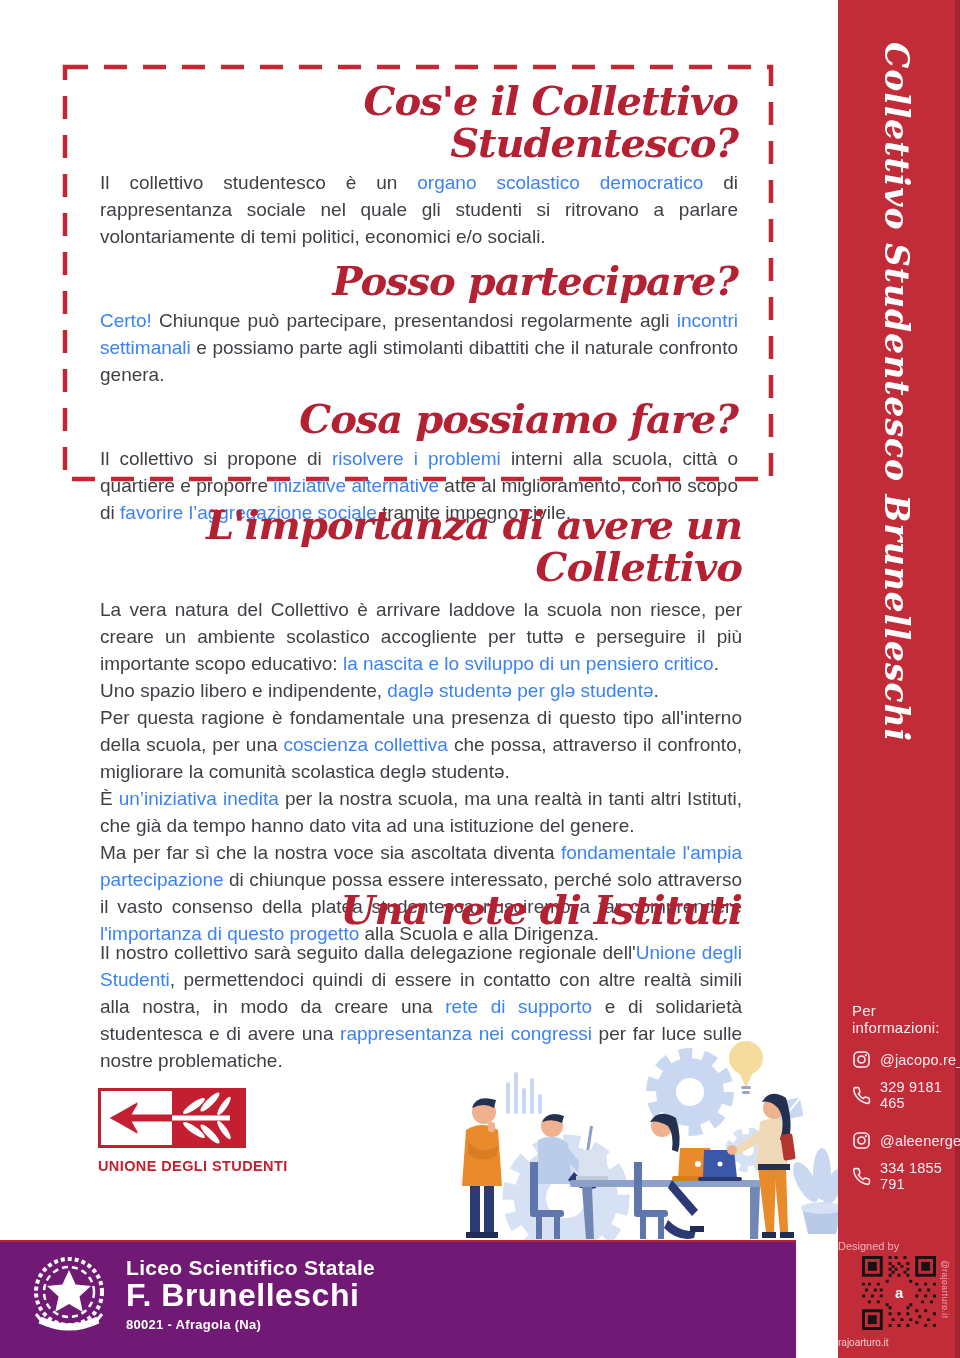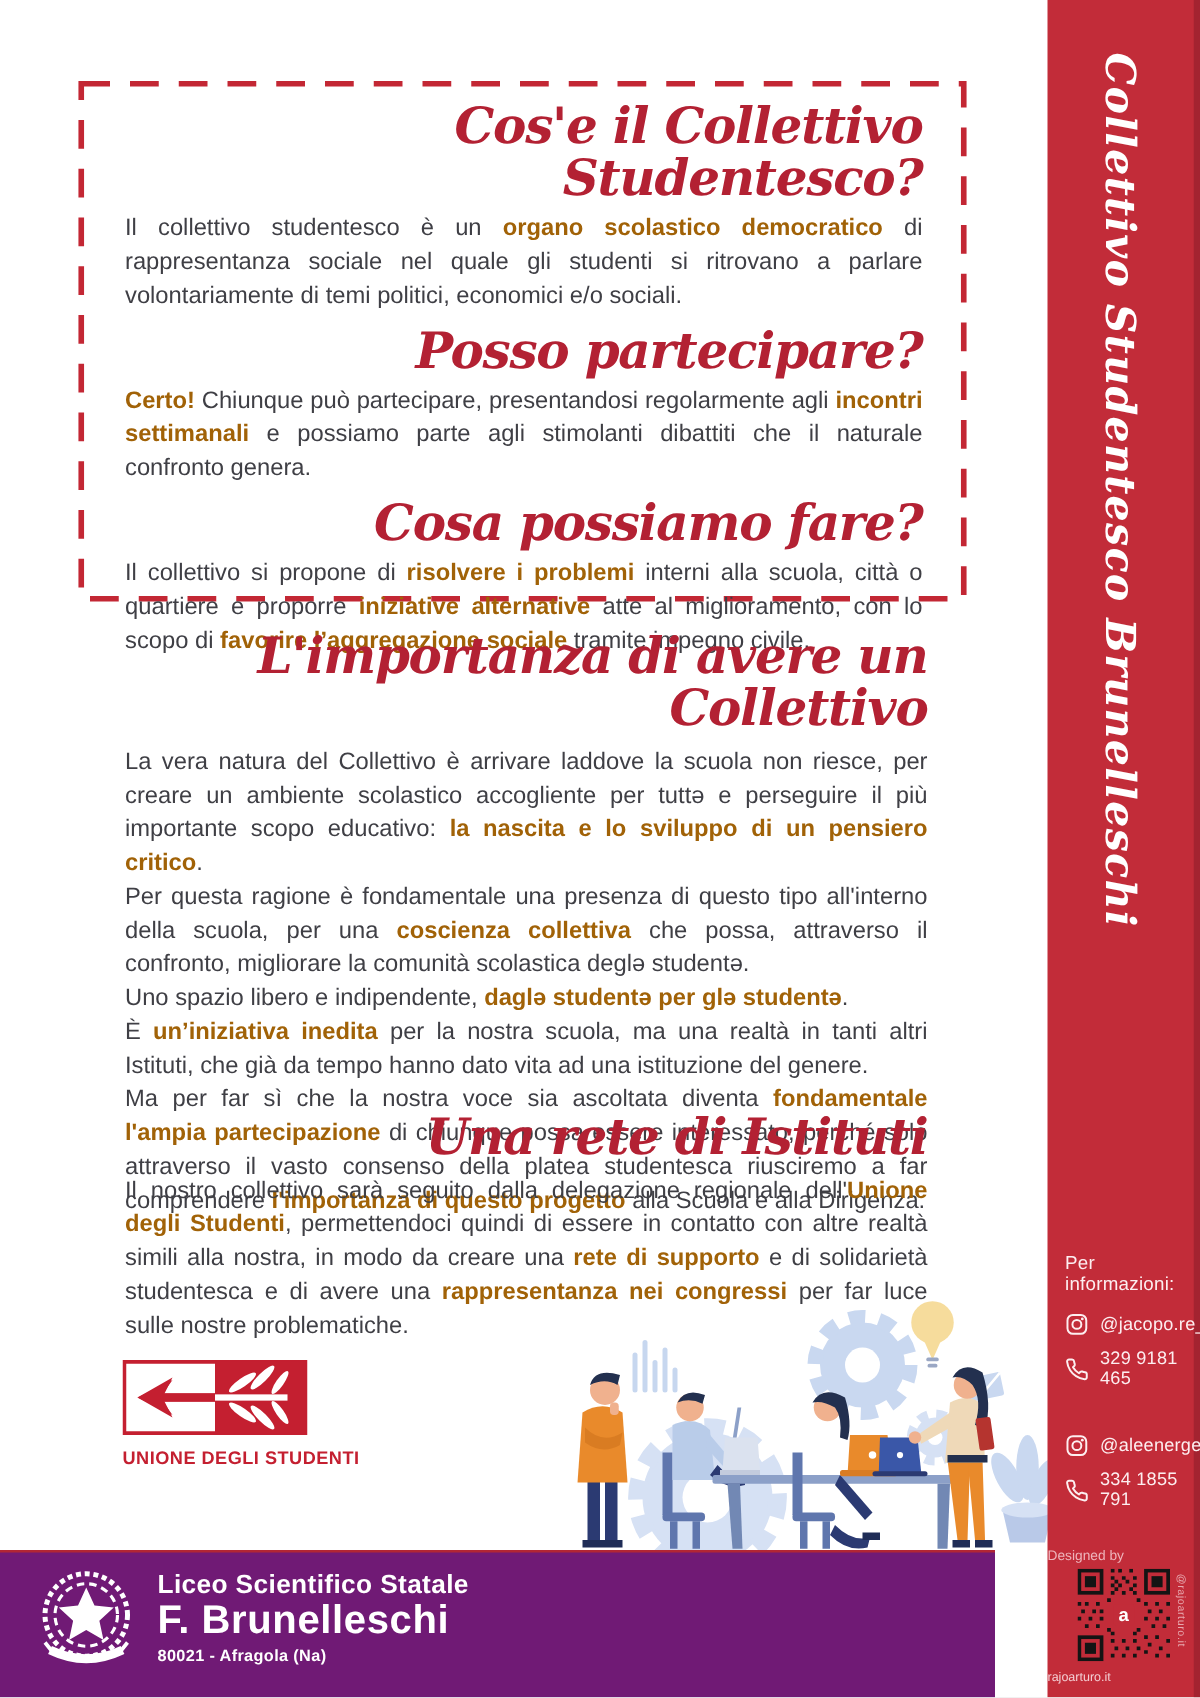--- a/index.html
+++ b/index.html
@@ -17,21 +17,21 @@
   }
   .sidebar-title {
     position:absolute; top:42px; left:50%; transform:translateX(-50%);
     writing-mode:vertical-rl;
     font-family:"DejaVu Serif", serif; font-style:italic; font-weight:700;
     font-size:33px; color:#ffffff; letter-spacing:1px; white-space:nowrap;
   }
   .contact { position:absolute; top:1002px; left:14px; right:8px; color:#ffffff; }
   .contact-heading { font-size:15px; letter-spacing:.2px; margin-bottom:14px; color:#fdeef0; }
   .contact-row { display:flex; align-items:center; gap:9px; margin-bottom:10px; }
-  .contact-row.gap-top { margin-top:36px; }
+  .contact-row.gap-top { margin-top:20px; }
   .contact-row svg { flex:0 0 auto; }
   .contact-text { font-size:14.5px; color:#fdeef0; letter-spacing:.2px; }
   .designed { position:absolute; bottom:10px; left:0; width:122px; text-align:left; color:#efb9c0; }
   .designed-label { font-size:11px; margin-bottom:4px; color:#eeb4bb; }
   .qr-wrap { position:relative; width:74px; margin:0 auto; }
   .qr-side {
     position:absolute; right:-14px; top:4px; writing-mode:vertical-rl;
     font-size:8.5px; color:#e7a7ae; letter-spacing:.5px;
   }
   .qr-caption { font-size:10px; margin-top:3px; color:#f3cdd2; }
@@ -47,21 +47,21 @@
   .footer-line2 { font-size:32px; font-weight:700; letter-spacing:.5px; margin-top:-3px; }
   .footer-line3 { font-size:13px; font-weight:700; margin-top:3px; letter-spacing:.3px; }
   
   .script-h {
     font-family:"DejaVu Serif", serif; font-style:italic; font-weight:700;
     color:#b32133; font-size:40px; line-height:1.05; letter-spacing:-1px;text-align:right;
   }
   .body-text {
     color:#3f3f45; font-size:19px; line-height:27px; text-align:justify;
   }
-  .body-text b, .rich b { font-weight:700; color:#a16207; }
+  .body-text b, .rich b { font-weight:400; color:#3b82f6; }
   .faq-box { position:absolute; left:62px; top:64px; width:712px; height:418px; }
   .faq-border { position:absolute; left:0; top:0; }
   .faq-content { position:absolute; left:38px; right:36px; top:16px; }
   .faq-section + .faq-section { margin-top:10px; }
   .faq-section .script-h { margin-bottom:5px; }
   .section { position:absolute; left:100px; width:642px; }
   .section .script-h { margin-bottom:8px; }
   .section-importance { top:504px; }
   .section-network { top:889px; }
   .rich { margin:0; }
@@ -95,22 +95,22 @@
       <div class="faq-section">
         <h2 class="script-h">Cosa possiamo fare?</h2>
         <p class="body-text rich"><span>Il collettivo si propone di </span><b>risolvere i problemi</b><span> interni alla scuola, città o quartiere e proporre </span><b>iniziative alternative</b><span> atte al miglioramento, con lo scopo di </span><b>favorire l’aggregazione sociale</b><span> tramite impegno civile.</span></p>
       </div>
     </div>
   </section>
 
   <section class="section section-importance">
     <h2 class="script-h">L'importanza di avere un Collettivo</h2>
     <p class="body-text rich"><span>La vera natura del Collettivo è arrivare laddove la scuola non riesce, per creare un ambiente scolastico accogliente per tuttə e perseguire il più importante scopo educativo: </span><b>la nascita e lo sviluppo di un pensiero critico</b><span>.</span></p>
+    <p class="body-text rich"><span>Uno spazio libero e indipendente, </span><b>daglə studentə per glə studentə</b><span>.</span></p>
     <p class="body-text rich"><span>Per questa ragione è fondamentale una presenza di questo tipo all'interno della scuola, per una </span><b>coscienza collettiva</b><span> che possa, attraverso il confronto, migliorare la comunità scolastica deglə studentə.</span></p>
-    <p class="body-text rich"><span>Uno spazio libero e indipendente, </span><b>daglə studentə per glə studentə</b><span>.</span></p>
     <p class="body-text rich"><span>È </span><b>un’iniziativa inedita</b><span> per la nostra scuola, ma una realtà in tanti altri Istituti, che già da tempo hanno dato vita ad una istituzione del genere.</span></p>
     <p class="body-text rich"><span>Ma per far sì che la nostra voce sia ascoltata diventa </span><b>fondamentale l'ampia partecipazione</b><span> di chiunque possa essere interessato, perché solo attraverso il vasto consenso della platea studentesca riusciremo a far comprendere </span><b>l'importanza di questo progetto</b><span> alla Scuola e alla Dirigenza.</span></p>
   </section>
 
   <section class="section section-network">
     <h2 class="script-h">Una rete di Istituti</h2>
     <p class="body-text rich"><span>Il nostro collettivo sarà seguito dalla delegazione regionale dell'</span><b>Unione degli Studenti</b><span>, permettendoci quindi di essere in contatto con altre realtà simili alla nostra, in modo da creare una </span><b>rete di supporto</b><span> e di solidarietà studentesca e di avere una </span><b>rappresentanza nei congressi</b><span> per far luce sulle nostre problematiche.</span></p>
   </section>
 
   <div class="uds">

